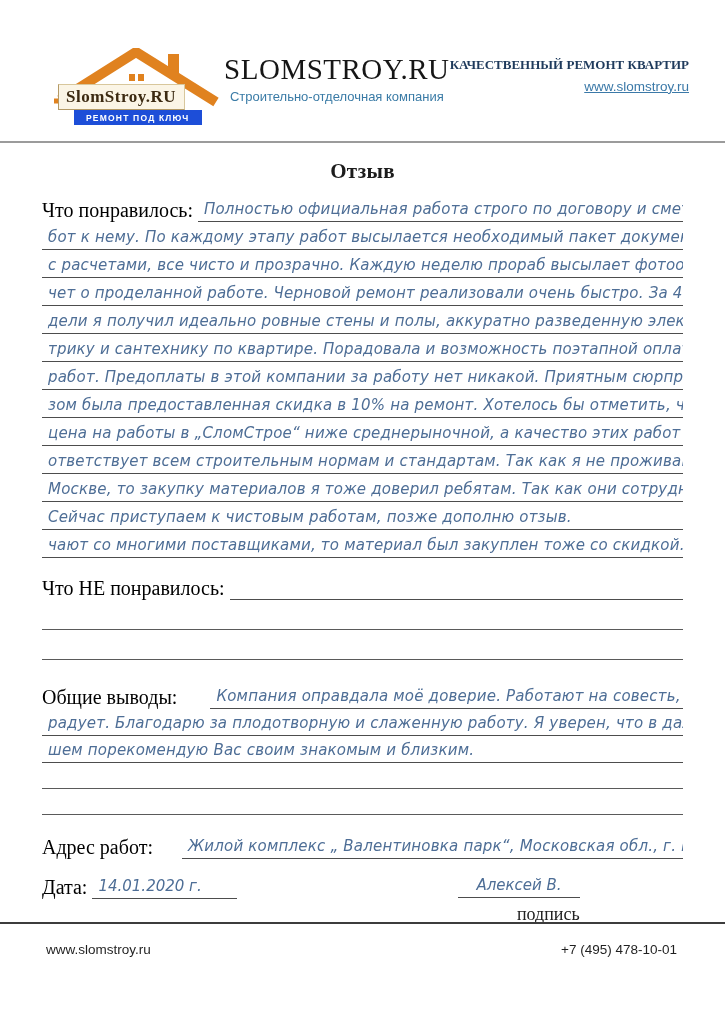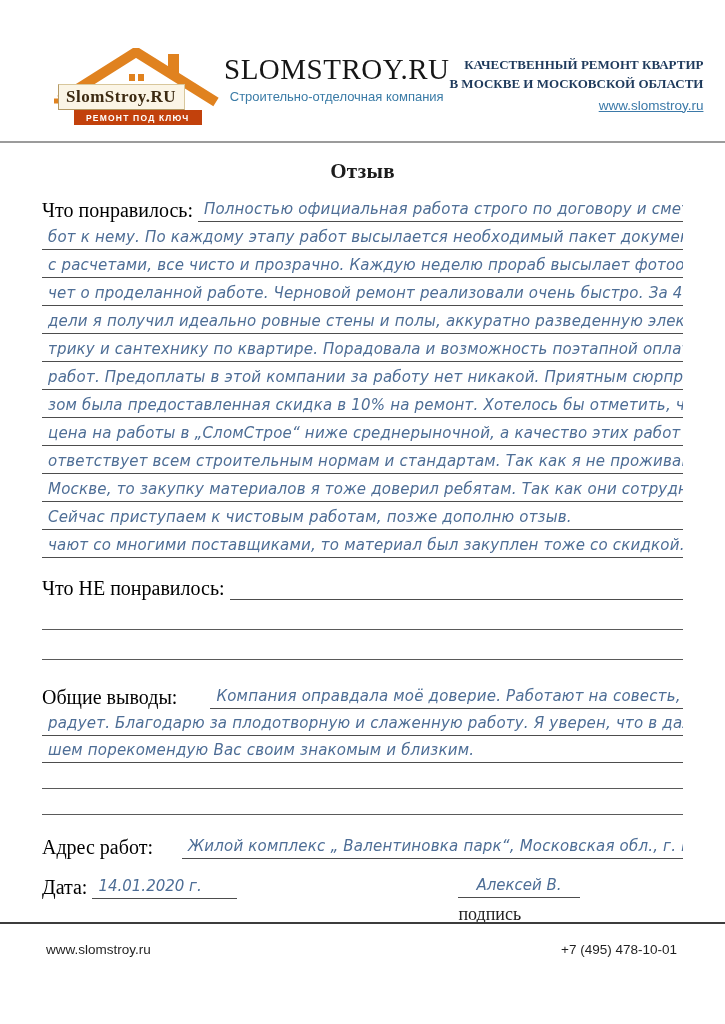--- a/index.html
+++ b/index.html
@@ -21,21 +21,21 @@
     background:#fbf5e6; border:1px solid #b49a66;
     border-right-color:#d8c79c; border-top-color:#d8c79c;
     padding:2px 8px 2px 7px;
   }
   .logo-name{
     font-family:"Liberation Serif",serif; font-weight:bold;
     font-size:17px; color:#3c2a12; letter-spacing:.5px; white-space:nowrap;
   }
   .logo-banner{
     position:absolute; left:22px; top:60px;
-    background:#c2410c; color:#ffffff;
+    background:#1d4ed8; color:#ffffff;
     font-family:"Liberation Sans",sans-serif; font-weight:bold;
     font-size:8.5px; letter-spacing:1.2px; padding:3px 12px 2px; white-space:nowrap;text-align:center;
   }
   .brand-center{text-align:center; margin-top:4px;}
   .brand-title{
     font-family:"Liberation Serif",serif; font-size:29px; letter-spacing:.5px;
     color:#161616; line-height:1.05;
   }
   .brand-subtitle{
     font-family:Liberation Sans, sans-serif; font-size:13px;
@@ -76,21 +76,21 @@
   .conclusions .ruled{height:25px;}
   .address{margin-top:18px;}
   .address .line{height:26px;gap:24px;}
   .date-sign{display:flex; margin-top:16px; align-items:flex-start;gap:16px;}
   .date-part{display:flex; align-items:flex-end; height:24px;}
   .date-hw{
     font-family:"DejaVu Sans",sans-serif; font-style:italic; font-size:15px;
     color:#4e6e96; border-bottom:1px solid #4d4d4d;
     padding:0 4px 1px 6px; min-width:135px; white-space:nowrap; line-height:1.4;
   }
-  .sign-part{margin-left:205px; text-align:left;}
+  .sign-part{margin-left:205px; text-align:right;}
   .sig-hw{
     display:inline-block;
     font-family:"DejaVu Sans",sans-serif; font-style:italic; font-size:15px;
     color:#4e6e96; border-bottom:1px solid #4d4d4d;
     padding:0 18px 1px; white-space:nowrap; line-height:1.4;
   }
   .sig-caption{font-size:18px; color:#222; margin-top:6px;}
   
   footer{
     position:absolute; left:0; right:0; top:922px;
@@ -127,21 +127,20 @@
     </div>
 
     <div class="brand-center">
       <div class="brand-title">SLOMSTROY.RU</div>
       <div class="brand-subtitle">Строительно-отделочная компания</div>
     </div>
 
     <div class="promo">
       <div class="promo-lines">
         <div>КАЧЕСТВЕННЫЙ РЕМОНТ КВАРТИР</div>
-        <div>В МОСКВЕ И МОСКОВСКОЙ ОБЛАСТИ</div>
       </div>
       <span class="promo-link">www.slomstroy.ru</span>
     </div>
   </div>
   <div class="header-rule"></div>
 
   <main>
     <div class="form-title">Отзыв</div>
 
     <div class="liked">

